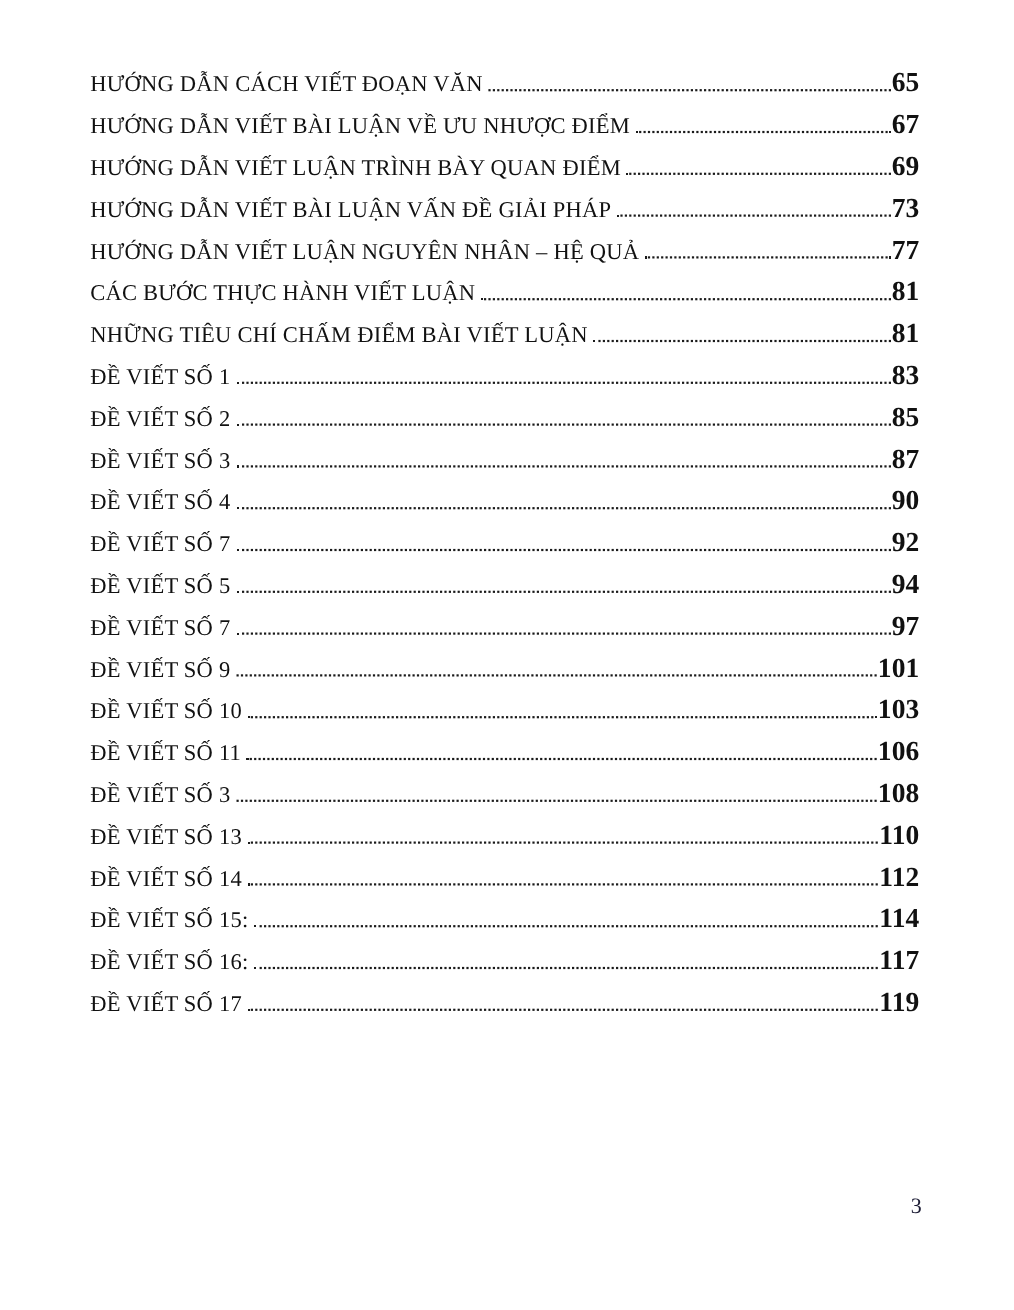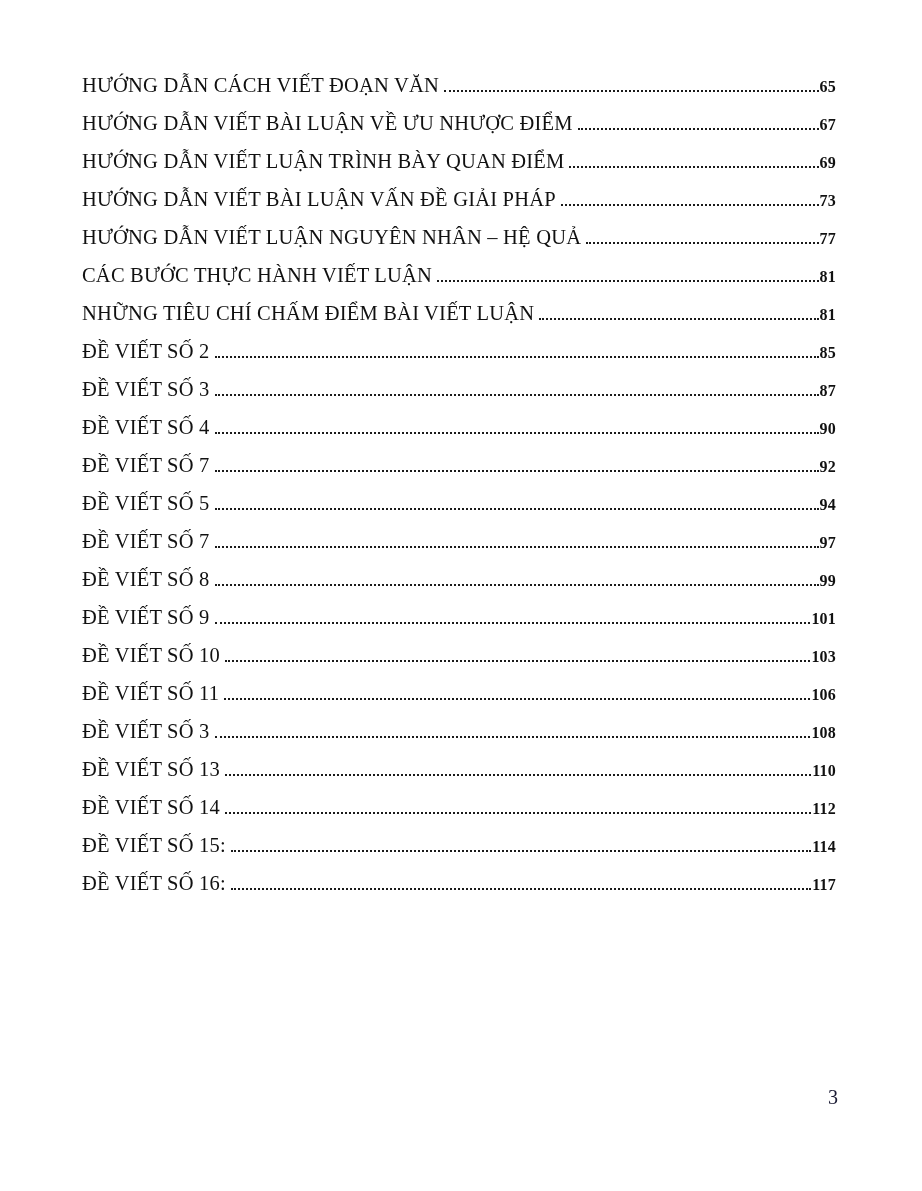--- a/index.html
+++ b/index.html
@@ -14,21 +14,21 @@
     background: #ffffff;
     font-family: "Liberation Serif", "DejaVu Serif", serif;
     color: #111111;
     overflow: hidden;
     box-sizing: border-box;
   }
   .toc {
     position: absolute;
     left: 82px;
     right: 86px;
-    top: 74px;
+    top: 62px;
   }
   .toc-row {
     display: flex;
     align-items: baseline;
     height: 38px;
     font-size: 20.5px;
     letter-spacing: 0.2px;
     cursor: pointer;
   }
   .toc-title {
@@ -39,21 +39,21 @@
     flex: 1 1 auto;
     overflow: hidden;
     border-bottom: 2.5px dotted #1a1a1a;
     margin-left: 5px;
     margin-right: 1px;
     min-width: 12px;
   }
   .toc-page {
     white-space: nowrap;
     font-weight: bold;
-    font-size: 16px;
+    font-size: 25px;
   }
   .footer-page-number {
     position: absolute;
     top: 1086px;
     right: 84px;
     font-size: 20px;
     color: #1a1a33;
   }
 </style>
 </head>
@@ -96,20 +96,25 @@
     <span class="leader"></span>
     <span class="toc-page">81</span>
   </div>
 
   <div class="toc-row">
     <span class="toc-title">NHỮNG TIÊU CHÍ CHẤM ĐIỂM BÀI VIẾT LUẬN</span>
     <span class="leader"></span>
     <span class="toc-page">81</span>
   </div>
 
+  <div class="toc-row">
+    <span class="toc-title">ĐỀ VIẾT SỐ 1</span>
+    <span class="leader"></span>
+    <span class="toc-page">83</span>
+  </div>
 
   <div class="toc-row">
     <span class="toc-title">ĐỀ VIẾT SỐ 2</span>
     <span class="leader"></span>
     <span class="toc-page">85</span>
   </div>
 
   <div class="toc-row">
     <span class="toc-title">ĐỀ VIẾT SỐ 3</span>
     <span class="leader"></span>
@@ -133,25 +138,20 @@
     <span class="leader"></span>
     <span class="toc-page">94</span>
   </div>
 
   <div class="toc-row">
     <span class="toc-title">ĐỀ VIẾT SỐ 7</span>
     <span class="leader"></span>
     <span class="toc-page">97</span>
   </div>
 
-  <div class="toc-row">
-    <span class="toc-title">ĐỀ VIẾT SỐ 8</span>
-    <span class="leader"></span>
-    <span class="toc-page">99</span>
-  </div>
 
   <div class="toc-row">
     <span class="toc-title">ĐỀ VIẾT SỐ 9</span>
     <span class="leader"></span>
     <span class="toc-page">101</span>
   </div>
 
   <div class="toc-row">
     <span class="toc-title">ĐỀ VIẾT SỐ 10</span>
     <span class="leader"></span>
@@ -187,15 +187,20 @@
     <span class="leader"></span>
     <span class="toc-page">114</span>
   </div>
 
   <div class="toc-row">
     <span class="toc-title">ĐỀ VIẾT SỐ 16:</span>
     <span class="leader"></span>
     <span class="toc-page">117</span>
   </div>
 
+  <div class="toc-row">
+    <span class="toc-title">ĐỀ VIẾT SỐ 17</span>
+    <span class="leader"></span>
+    <span class="toc-page">119</span>
+  </div>
 </div>
   <div class="footer-page-number">3</div>
 </div>
 
 </body></html>

